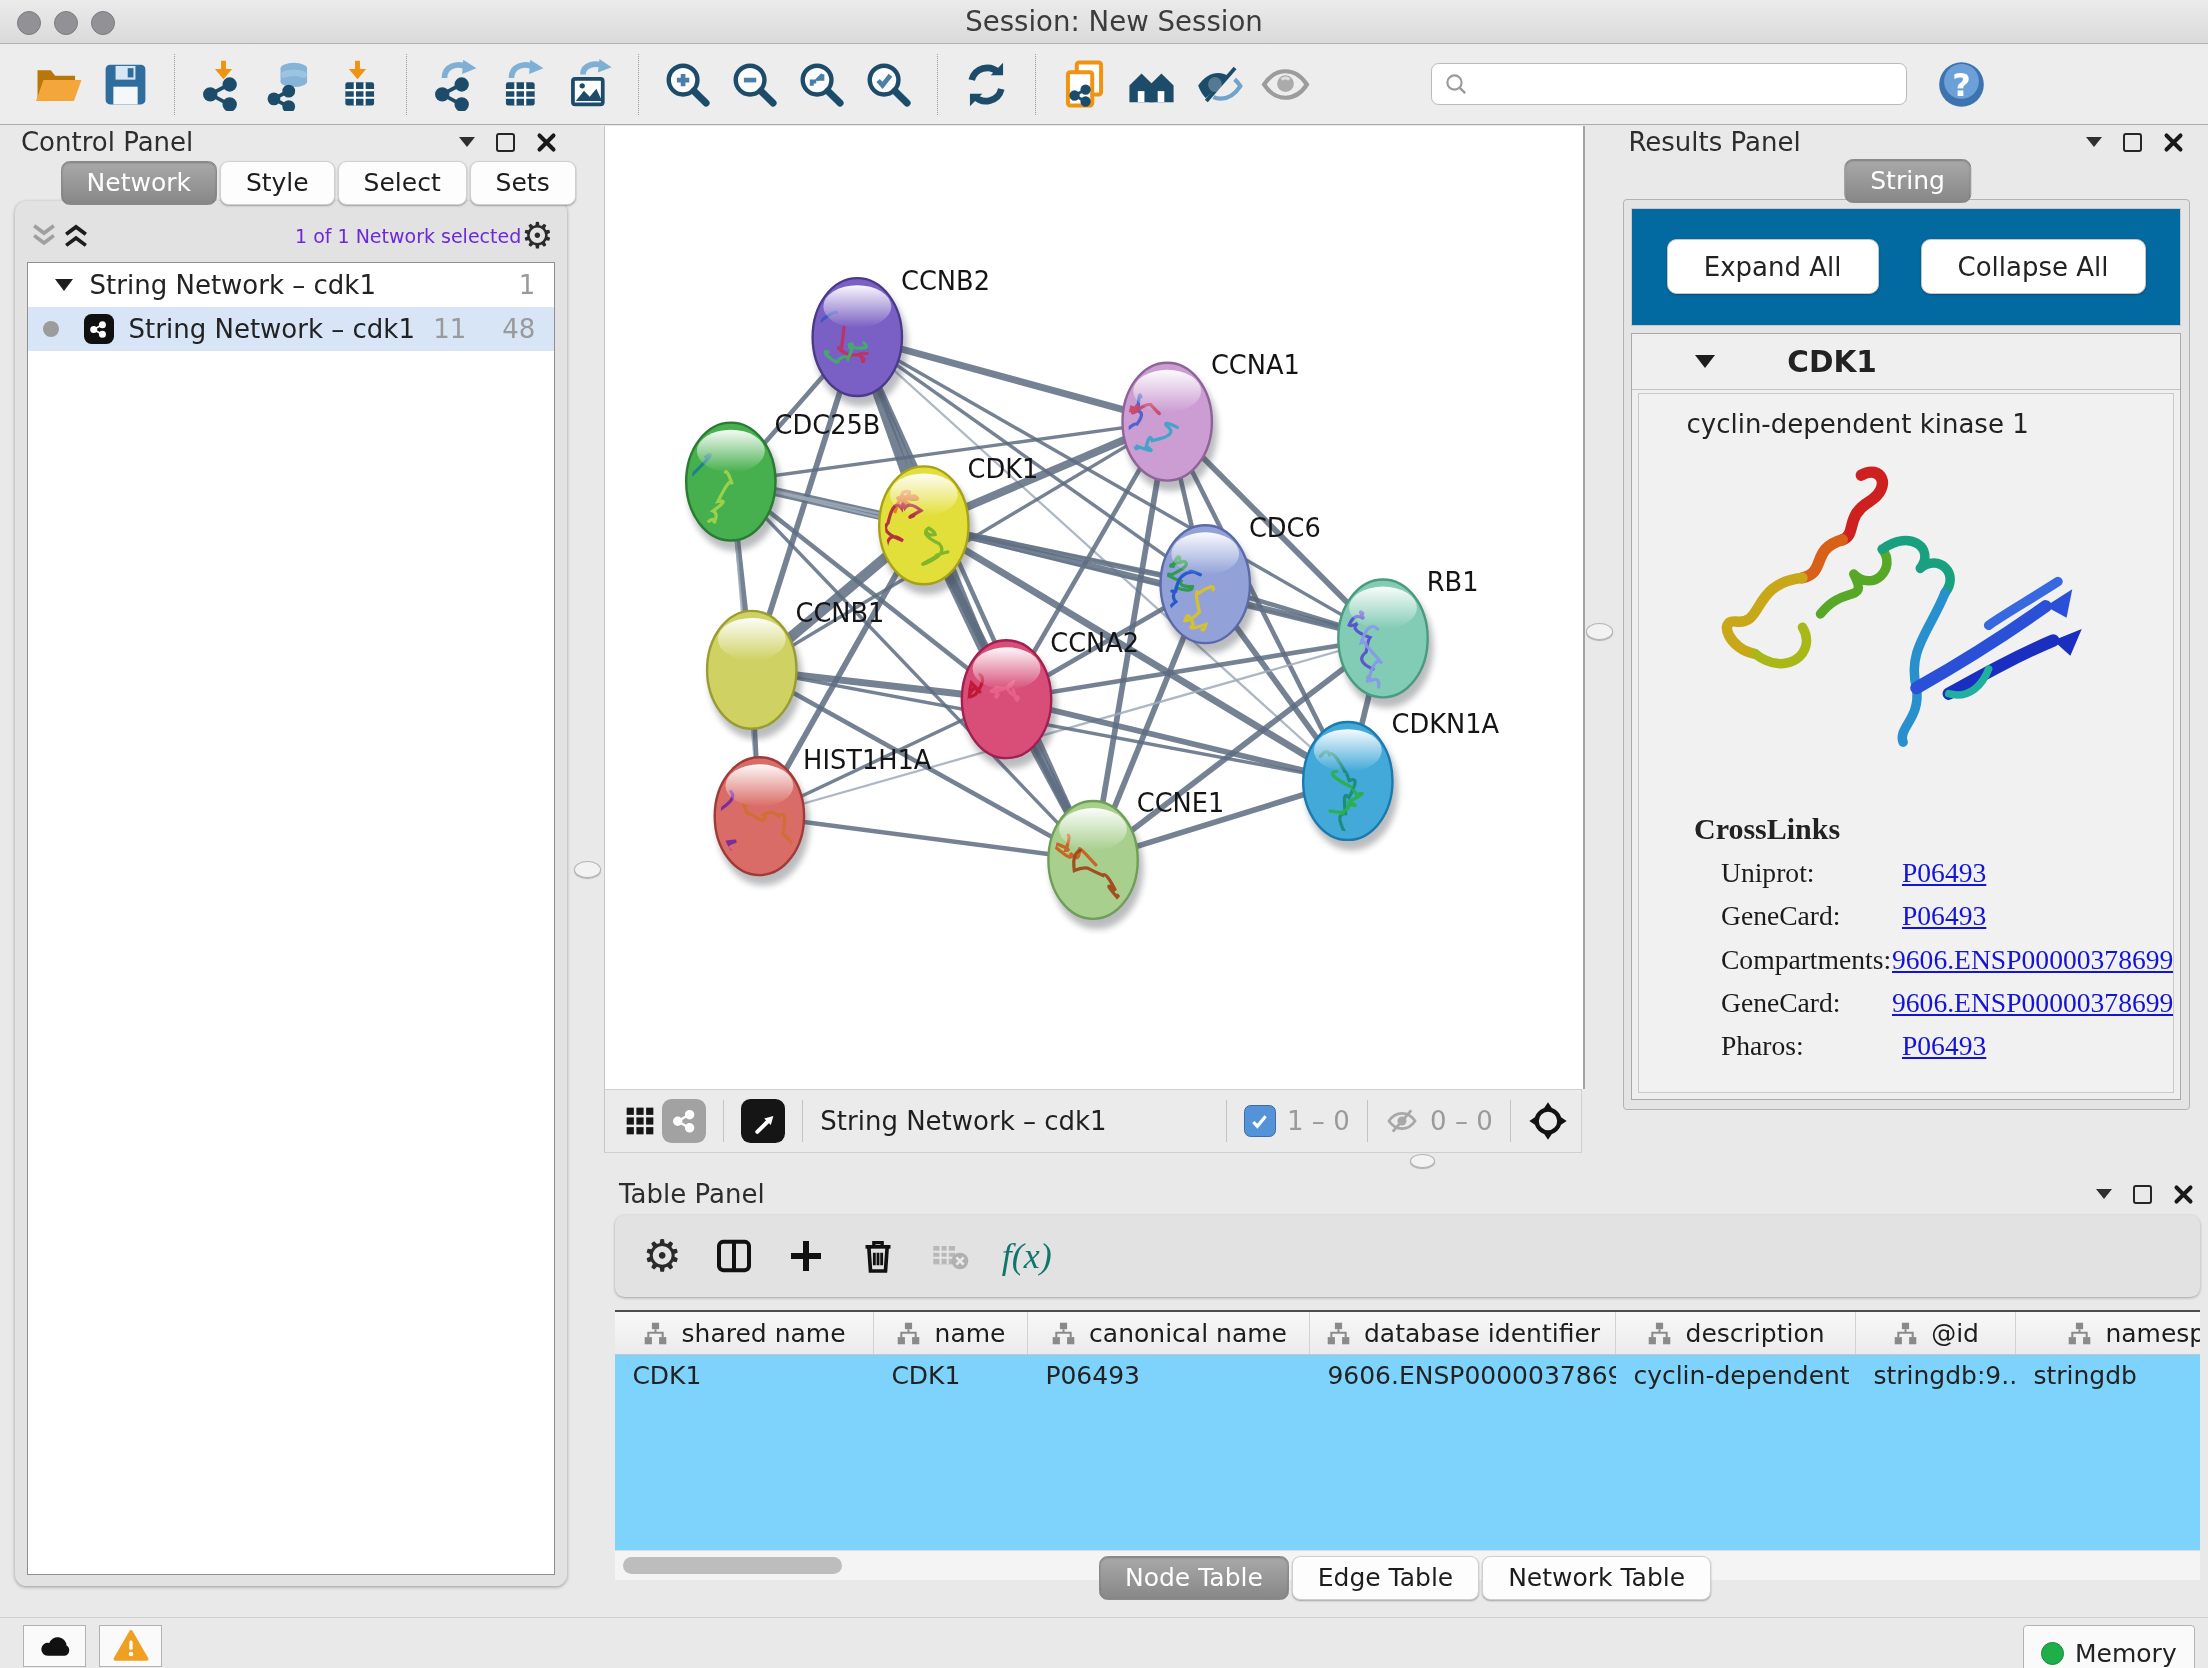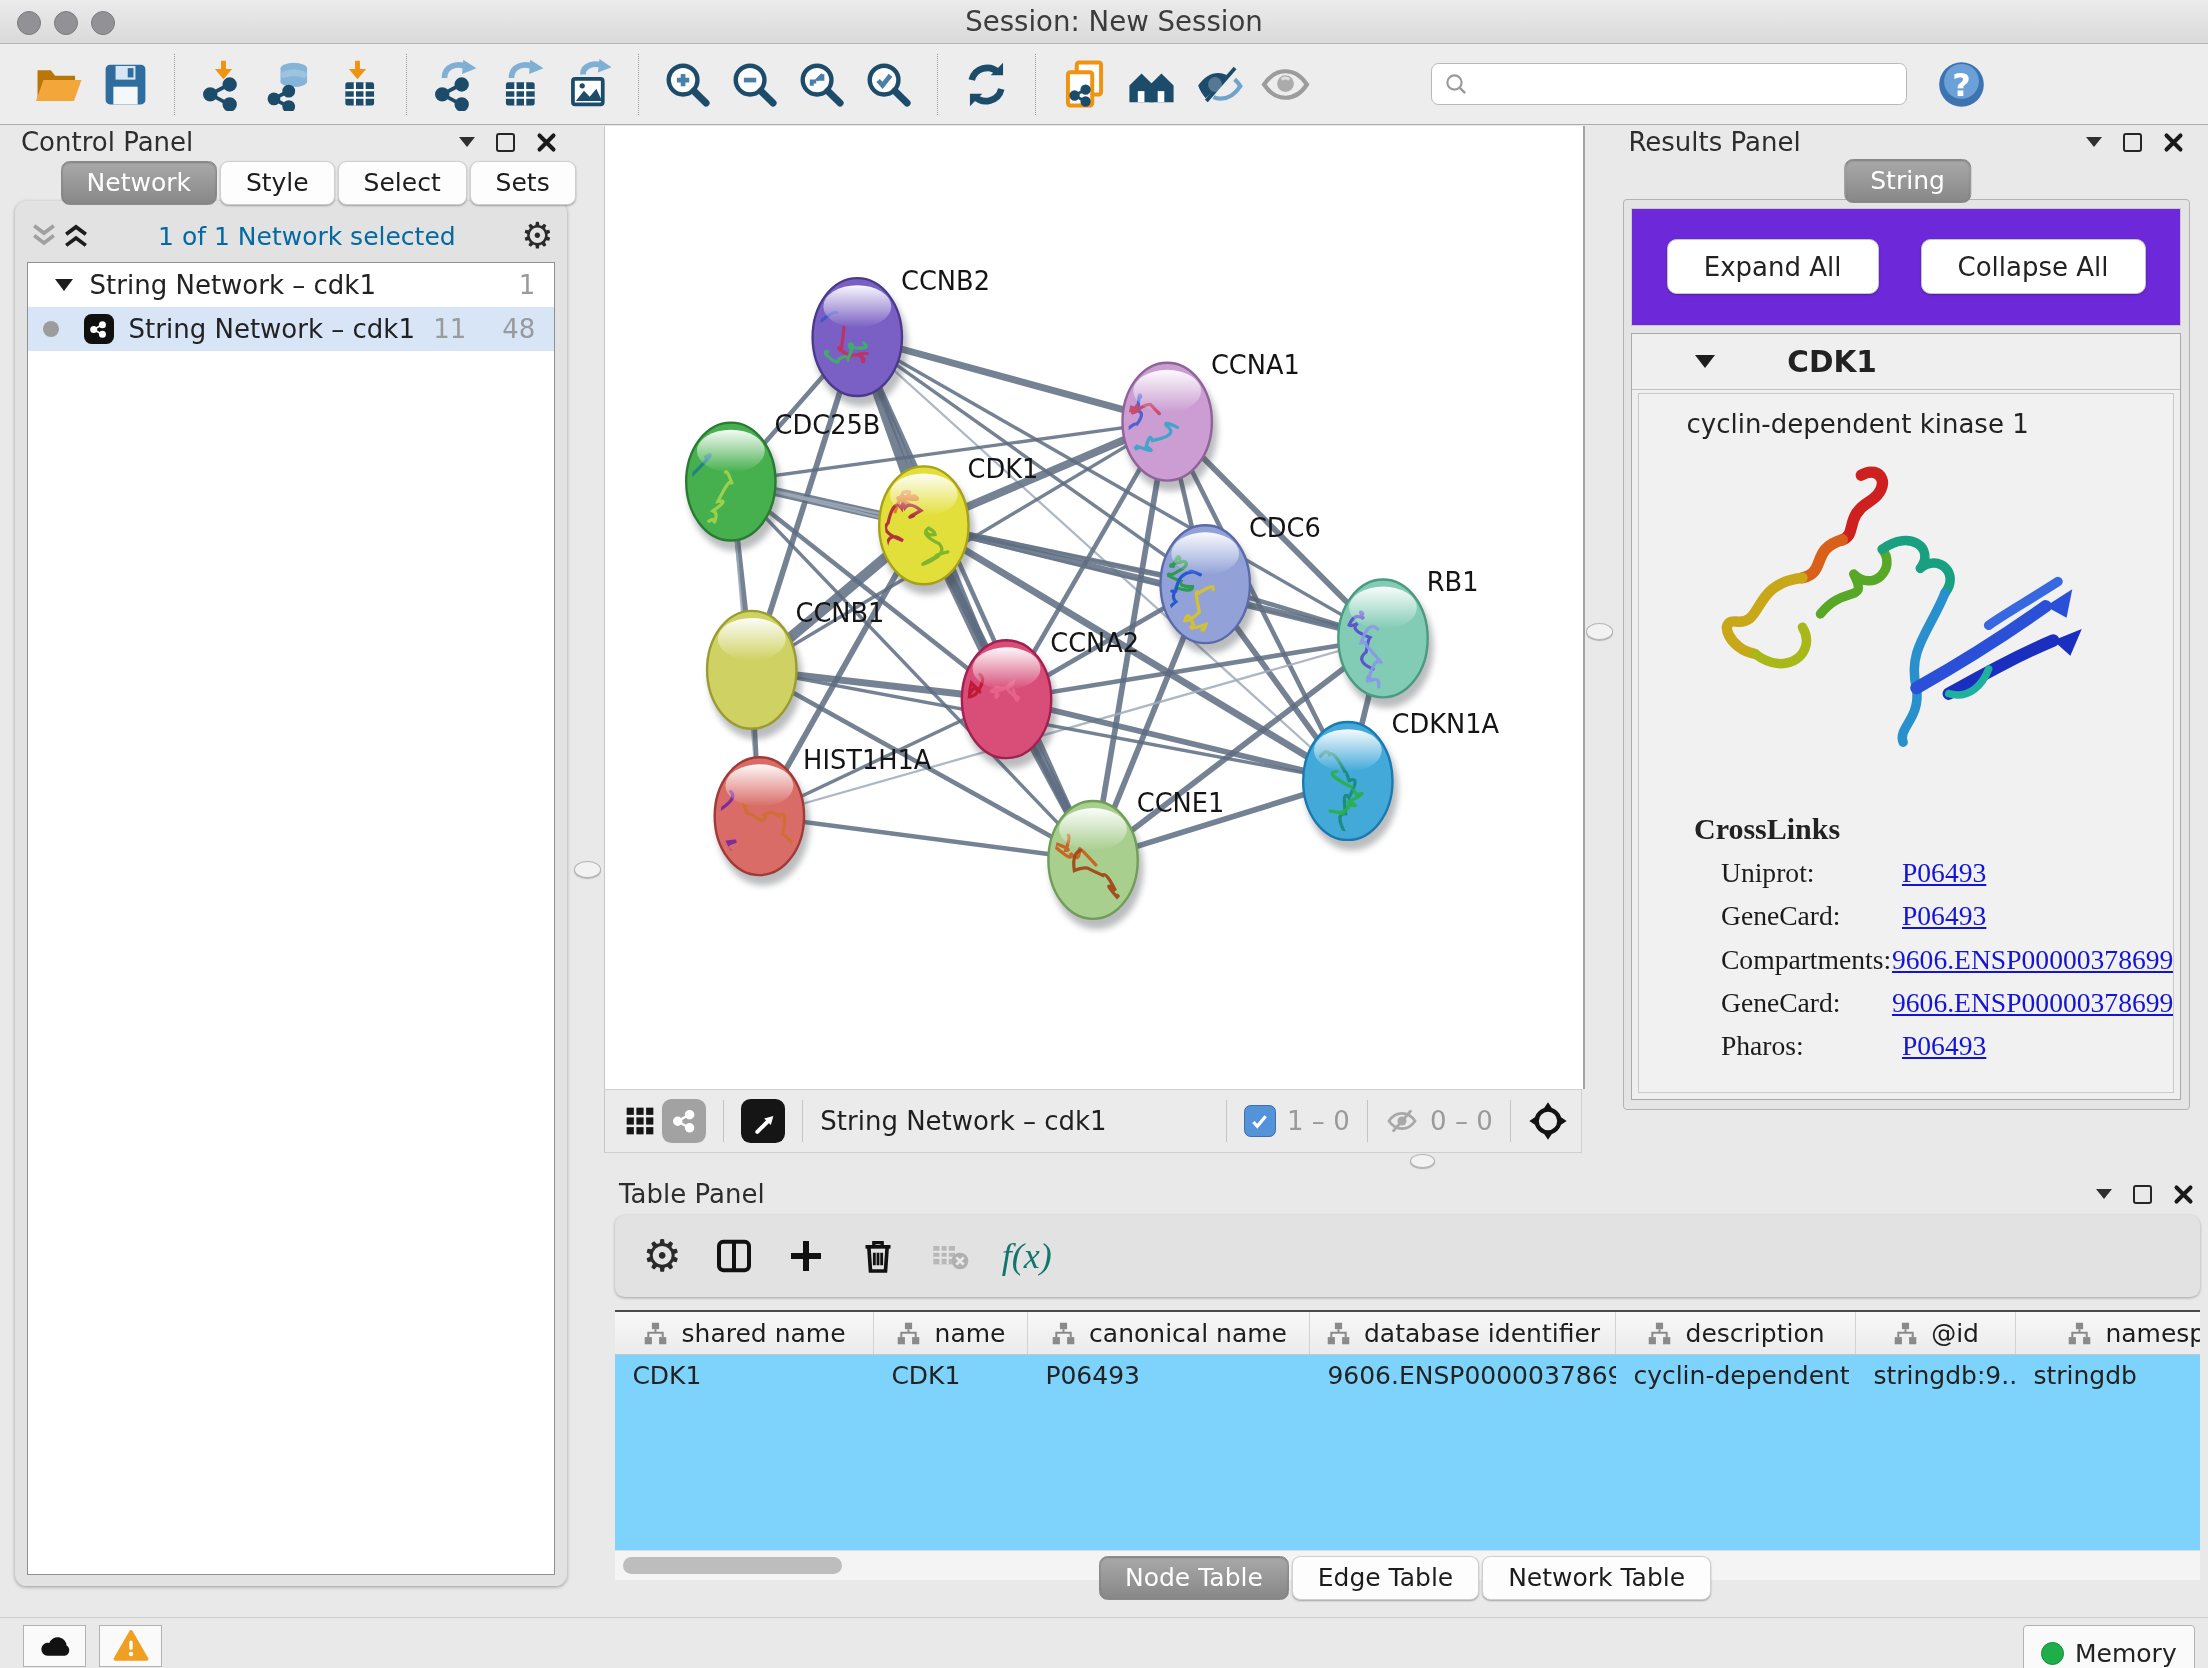--- a/index.html
+++ b/index.html
@@ -40,21 +40,21 @@
     margin-right:2.9px;display:inline-block;}
   .tab.selected{background:linear-gradient(#a9a9a9,#878787);color:#fff;border-color:#8a8a8a;
     box-shadow:inset 0 1px 1.9px rgba(0,0,0,.25);}
   
   #control-panel{position:absolute;left:7.6px;top:127px;width:563px;height:1484px;}
   #cp-tabs{position:absolute;left:53px;top:34px;z-index:3;white-space:nowrap;}
   #cp-box{position:absolute;left:7.6px;right:3.8px;top:74px;height:1385px;background:#e2e2e2;
     border-radius:11.4px;box-shadow:0 1px 3.8px rgba(0,0,0,.35);}
   #cp-selector{position:absolute;left:13.3px;right:13.3px;top:13.3px;height:44px;display:flex;align-items:center;}
   #cp-selector .chev{width:32px;height:28.5px;}
-  #cp-selector .sel-text{flex:1;text-align:center;font-size:25px;color:#0369a1;}
+  #cp-selector .sel-text{flex:1;text-align:right;font-size:19px;color:#6d28d9;}
   .gear-glyph{font-size:36px;line-height:36px;color:#2a2a2a;}
   #cp-list{position:absolute;left:11.4px;right:11.4px;top:61px;bottom:11.4px;background:#fff;border:1.9px solid #8f8f8f;}
   .net-row{height:44px;display:flex;align-items:center;font-size:26px;}
   .net-row .caret{width:0;height:0;border-left:9.5px solid transparent;border-right:9.5px solid transparent;
     border-top:12.4px solid #1d1d1d;margin:0 17px 0 27px;}
   .net-row .badge{margin-left:auto;color:#9a9a9a;margin-right:19px;}
   .net-row.child{background:#d8e5f7;}
   .net-row.child .dot{width:16px;height:16px;border-radius:50%;background:#9c9c9c;margin:0 25px 0 15px;}
   .share-chip{width:30px;height:30px;background:#101010;border-radius:7.6px;display:flex;align-items:center;
     justify-content:center;margin-right:15px;}
@@ -72,21 +72,21 @@
     display:flex;align-items:center;padding:0 13.3px;}
   #net-bottombar .vsep{width:1px;height:42px;background:#c4c4c4;margin:0 17px;}
   #net-bottombar .nbtitle{font-size:26px;color:#1f1f1f;}
   #net-bottombar .cnt{font-size:26px;color:#9a9a9a;margin-left:11.4px;}
   .sq-btn{width:44px;height:44px;border-radius:9.5px;display:flex;align-items:center;justify-content:center;}
   
   #results-panel{position:absolute;left:1617px;top:127px;width:584px;height:1046px;}
   #rp-tab{position:absolute;left:50%;transform:translateX(-50%);top:32px;z-index:3;}
   #rp-box{position:absolute;left:5.7px;right:11.4px;top:72px;height:909px;background:#e4e4e4;
     border:1px solid #b2b2b2;border-radius:3.8px;}
-  #rp-buttons{position:absolute;left:7.6px;right:7.6px;top:7.6px;height:116px;background:#6d28d9;
+  #rp-buttons{position:absolute;left:7.6px;right:7.6px;top:7.6px;height:116px;background:#0369a1;
     border:1.9px solid #c9c9c9;display:flex;align-items:center;justify-content:center;gap:42px;}
   .rp-btn{background:#fff;border:1px solid #c6c6c6;border-radius:9.5px;box-shadow:0 1px 1.9px rgba(0,0,0,.25);
     font-size:26px;padding:11.4px 36px;}
   #rp-entry{position:absolute;left:7.6px;right:7.6px;top:133px;bottom:9.5px;border:1.9px solid #a9a9a9;background:#efefef;}
   #rp-entry-head{height:55px;display:flex;align-items:center;border-bottom:1.9px solid #c2c2c2;}
   #rp-entry-head .caret{width:0;height:0;border-left:10.5px solid transparent;border-right:10.5px solid transparent;
     border-top:13.3px solid #1d1d1d;margin:0 0 0 63px;}
   #rp-entry-head .ename{font-size:29.5px;font-weight:bold;margin-left:72px;}
   #rp-entry-body{position:absolute;left:5.7px;right:5.7px;top:59px;bottom:5.7px;background:#f1f1f1;
     border:1px solid #c9c9c9;overflow:hidden;padding-left:19px;}

